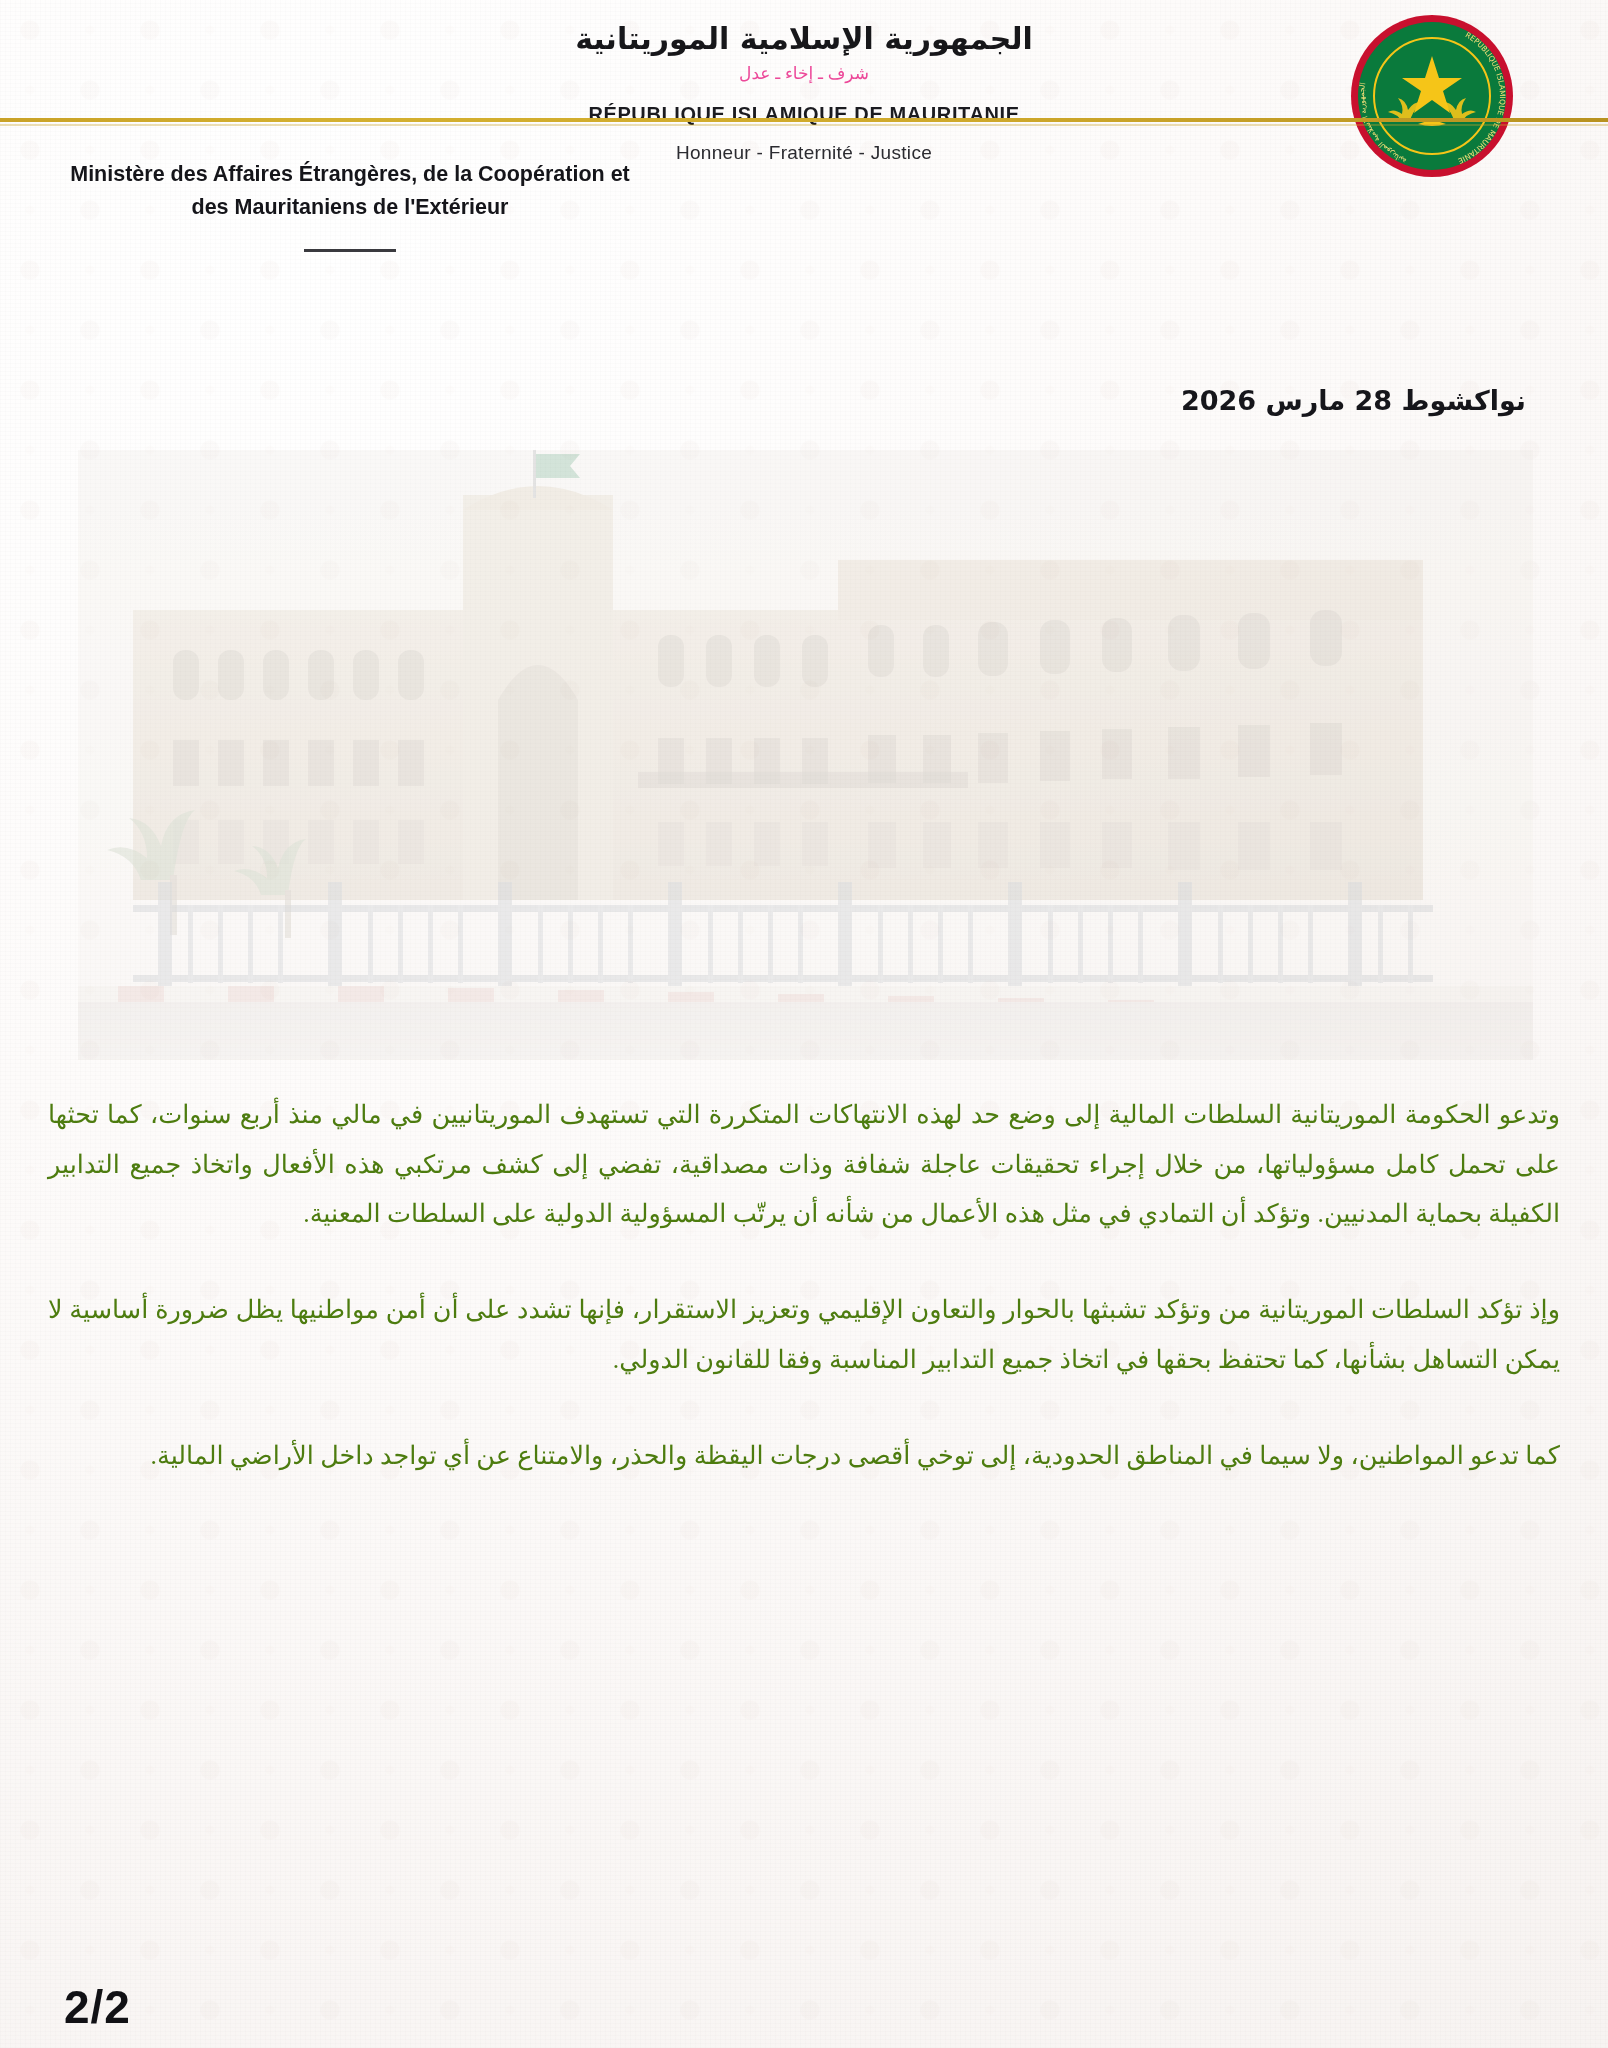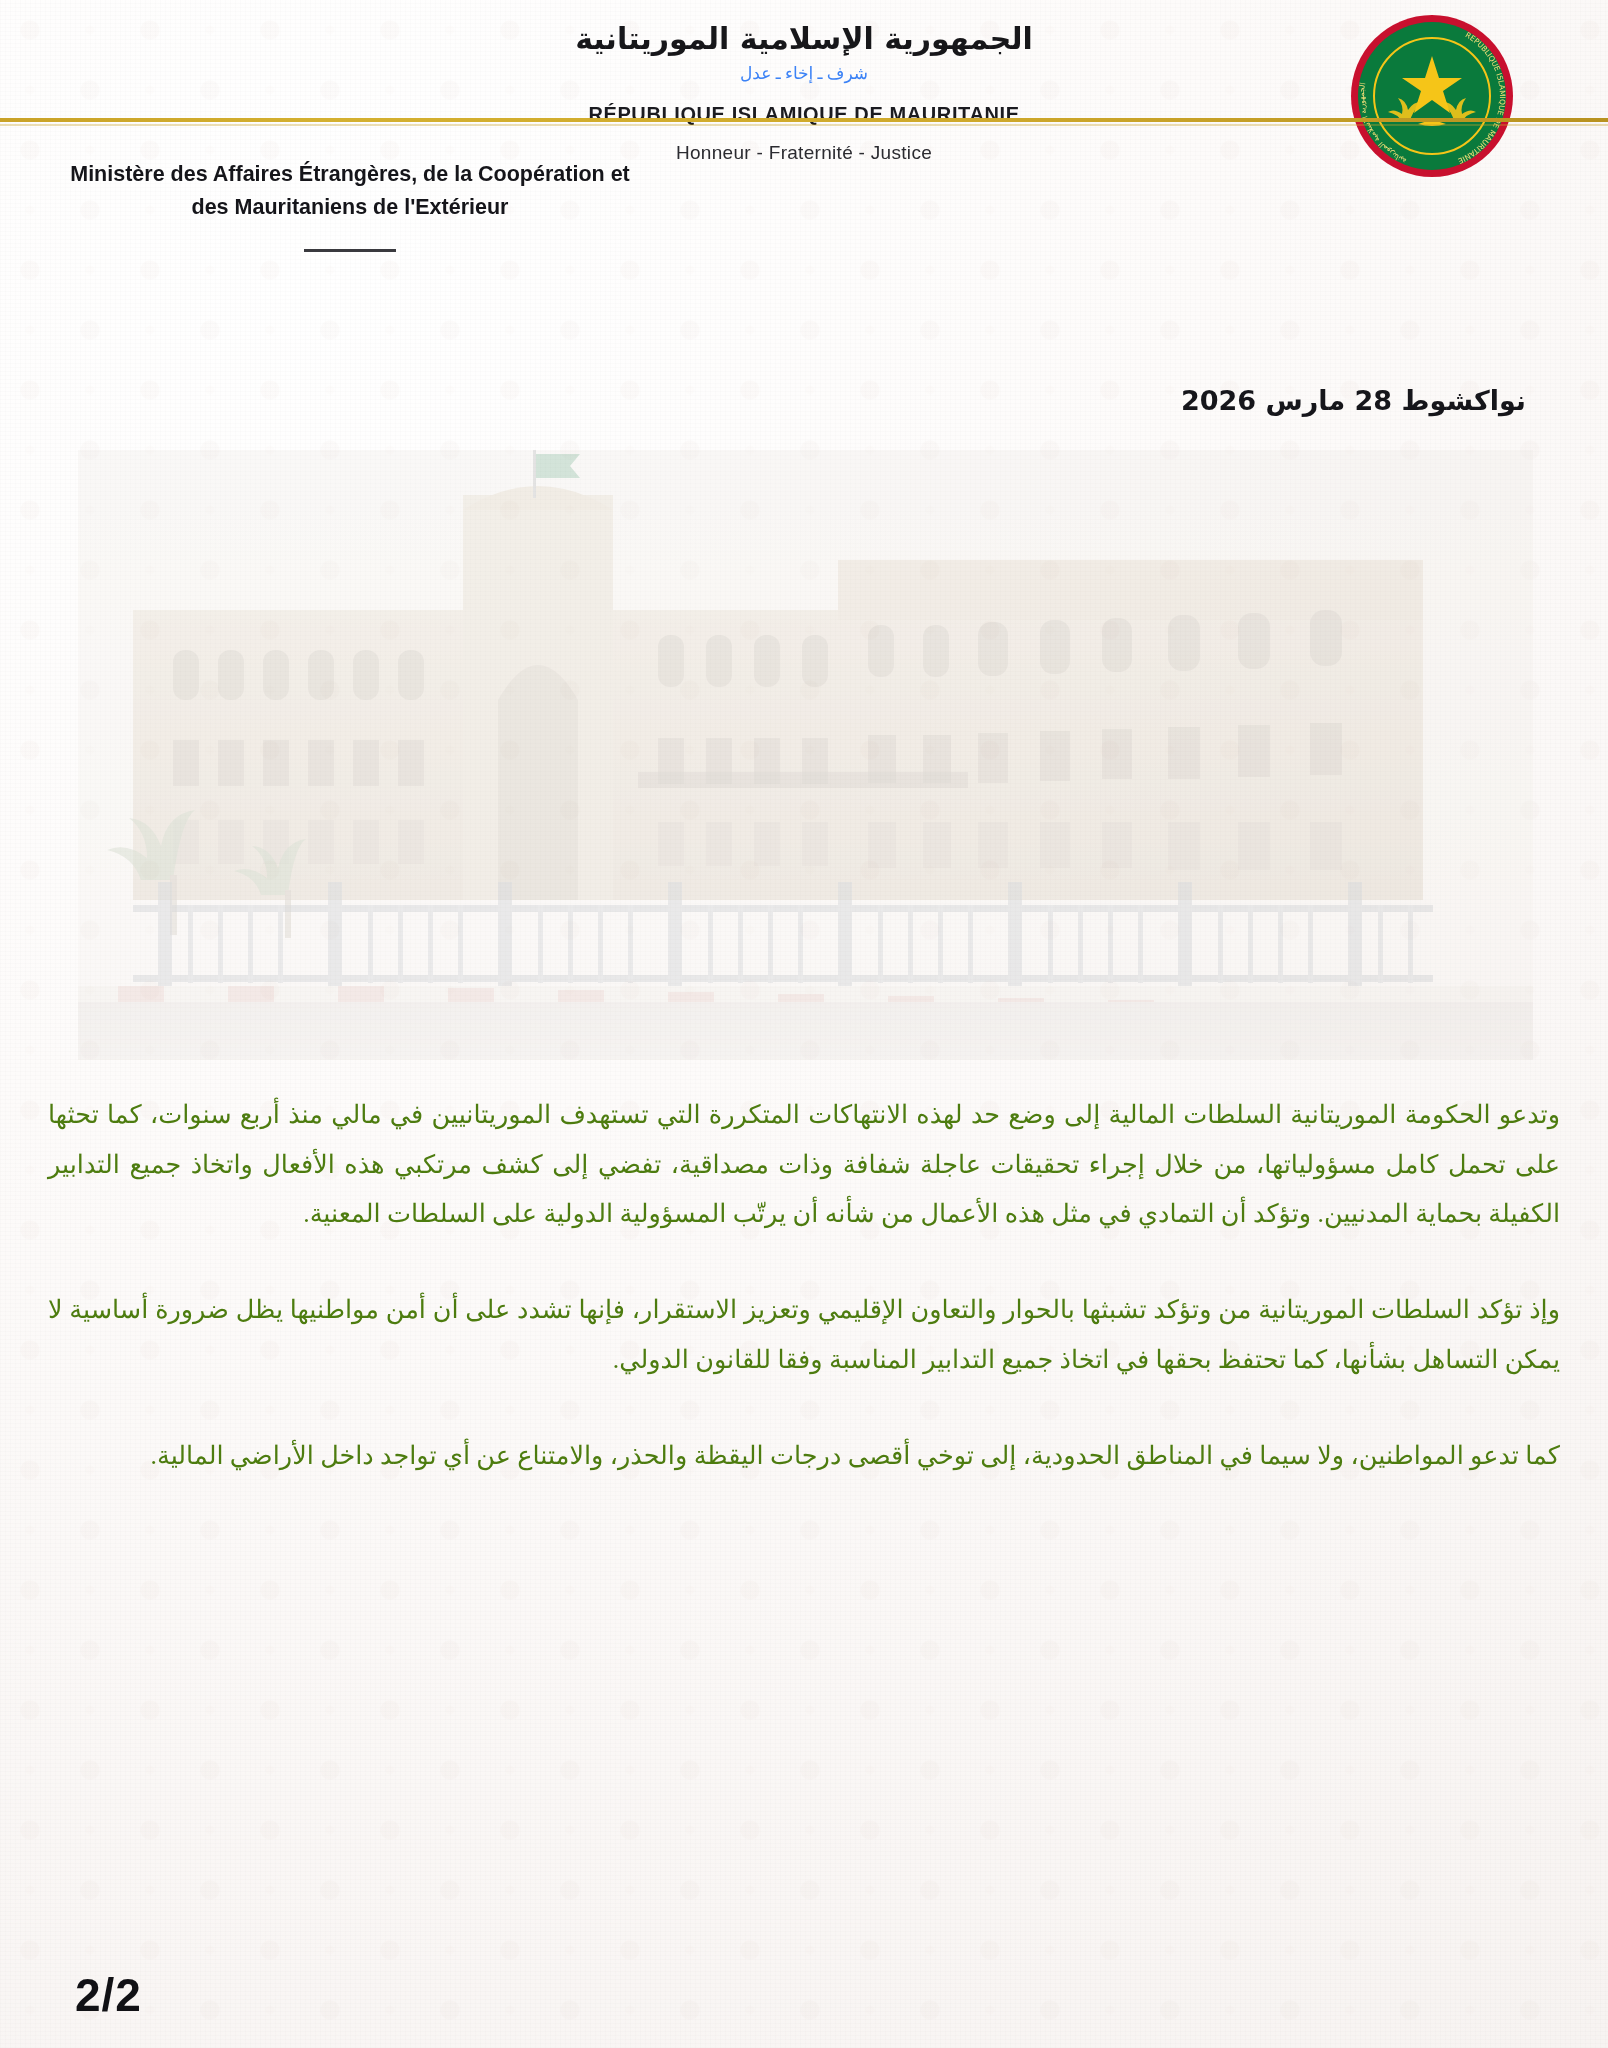--- a/index.html
+++ b/index.html
@@ -70,23 +70,23 @@
   .country-ar {
     font-family: "DejaVu Sans", sans-serif;
     font-size: 30px;
     font-weight: bold;
     color: #17171a;
     direction: rtl;
     letter-spacing: 0px;
     line-height: 1.15;
   }
   .motto-ar {
-    font-family: Liberation Serif, serif;
+    font-family: Liberation Sans, sans-serif;
     font-size: 17px;
-    color: #3b82f6;
+    color: #ec4899;
     direction: rtl;
     margin-top: 6px;
   }
   .country-fr {
     margin-top: 19px;
     font-family: "Liberation Sans", sans-serif;
     font-size: 20px;
     font-weight: bold;
     color: #1b1b20;
     letter-spacing: 0.6px;
@@ -181,27 +181,26 @@
     margin: 0 0 46px 0;
     text-align: justify;
     text-justify: inter-word;
   }
   .para:last-child { margin-bottom: 0; }
 
   
   .page-number {
     position: absolute;
     left: 64px;
-    bottom: 26px;
+    bottom: 14px;
     font-family: "Liberation Sans", sans-serif;
     font-size: 46px;
     font-weight: bold;
     color: #111115;
     letter-spacing: 1px;
-    margin-left: 11px;
   }
 </style>
 </head>
 <body>
 
 <div class="paper"></div>
 <div class="watermark-pattern"></div>
 
 <div class="header">
 

